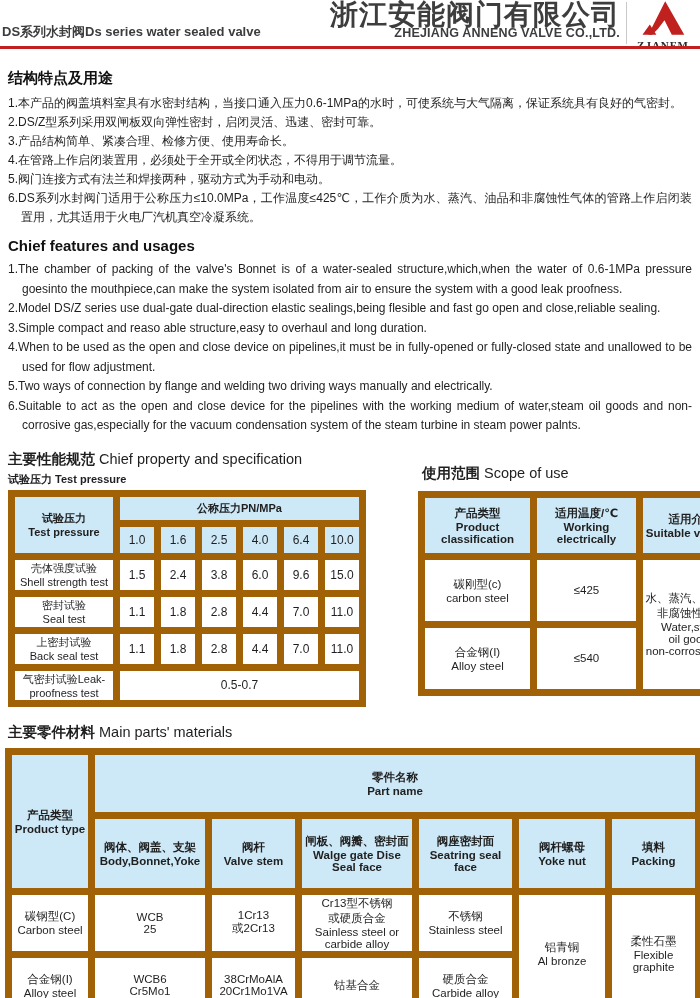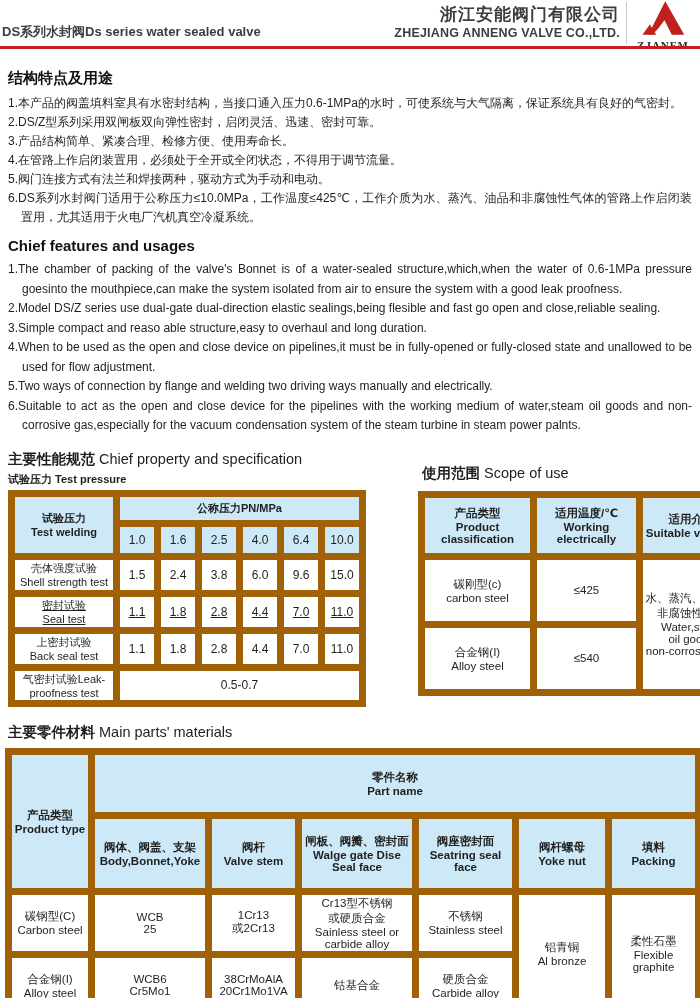--- a/index.html
+++ b/index.html
@@ -8,21 +8,21 @@
     width:700px; height:998px;
     font-family:"Liberation Sans","DejaVu Sans",sans-serif;
     color:#1f1f1f; background:#fff;
   }
   .page { position:relative; width:700px; height:998px; overflow:hidden; background:#fff; }
 
   
   .hdr { position:relative; height:49px; }
   .hdr-title { position:absolute; left:2px; bottom:8px; font-size:13px; font-weight:bold; color:#3c3c3c; }
   .hdr-company { position:absolute; right:80px; top:3px; text-align:right; color:#3d3d3d; }
-  .hdr-company .cn { font-size:17px; font-weight:bold; letter-spacing:1px; line-height:23px; }
+  .hdr-company .cn { font-size:28px; font-weight:bold; letter-spacing:1px; line-height:23px; }
   .hdr-company .en { font-size:12.5px; font-weight:bold; letter-spacing:0.2px; }
   .hdr-divider { position:absolute; right:73px; top:2px; width:1px; height:42px; background:#c9c9c9; }
   .hdr-logo { position:absolute; right:6px; top:1px; width:62px; text-align:center; }
   .hdr-logo .logo-text { font-family:"Liberation Serif","DejaVu Serif",serif; font-size:11px; font-weight:bold; color:#2c2c2c; letter-spacing:1px; margin-top:0px; }
   .hdr-rule { position:absolute; left:0; bottom:0; width:700px; height:3px; }
 
   
   .content { padding:0 8px; }
   h2.sec { font-size:15px; font-weight:bold; margin:0; color:#111; }
   .sec-cn-wrap { margin-top:20px; }
@@ -118,42 +118,42 @@
             <col style="width:41px">
             <col style="width:41px">
             <col style="width:41px">
             <col style="width:41px">
             <col style="width:41px">
             <col style="width:41px">
         </colgroup>
         <tbody>
             <tr style="height:30px;">
           <td class="hcell" rowspan="2" style="background:#cde8f6;">试验压力
-Test welding</td>
+Test pressure</td>
           <td class="hcell" colspan="6" style="background:#cde8f6;">公称压力PN/MPa</td>
         </tr>
         <tr style="height:33px;">
           <td class="num" style="background:#cde8f6;">1.0</td>
           <td class="num" style="background:#cde8f6;">1.6</td>
           <td class="num" style="background:#cde8f6;">2.5</td>
           <td class="num" style="background:#cde8f6;">4.0</td>
           <td class="num" style="background:#cde8f6;">6.4</td>
           <td class="num" style="background:#cde8f6;">10.0</td>
         </tr>
         <tr style="height:37px;">
           <td>壳体强度试验
 Shell strength test</td>
           <td class="num">1.5</td>
           <td class="num">2.4</td>
           <td class="num">3.8</td>
           <td class="num">6.0</td>
           <td class="num">9.6</td>
           <td class="num">15.0</td>
         </tr>
-        <tr style="height:37px;text-decoration:underline;">
+        <tr style="height:37px;">
           <td>密封试验
 Seal test</td>
           <td class="num">1.1</td>
           <td class="num">1.8</td>
           <td class="num">2.8</td>
           <td class="num">4.4</td>
           <td class="num">7.0</td>
           <td class="num">11.0</td>
         </tr>
         <tr style="height:37px;">

